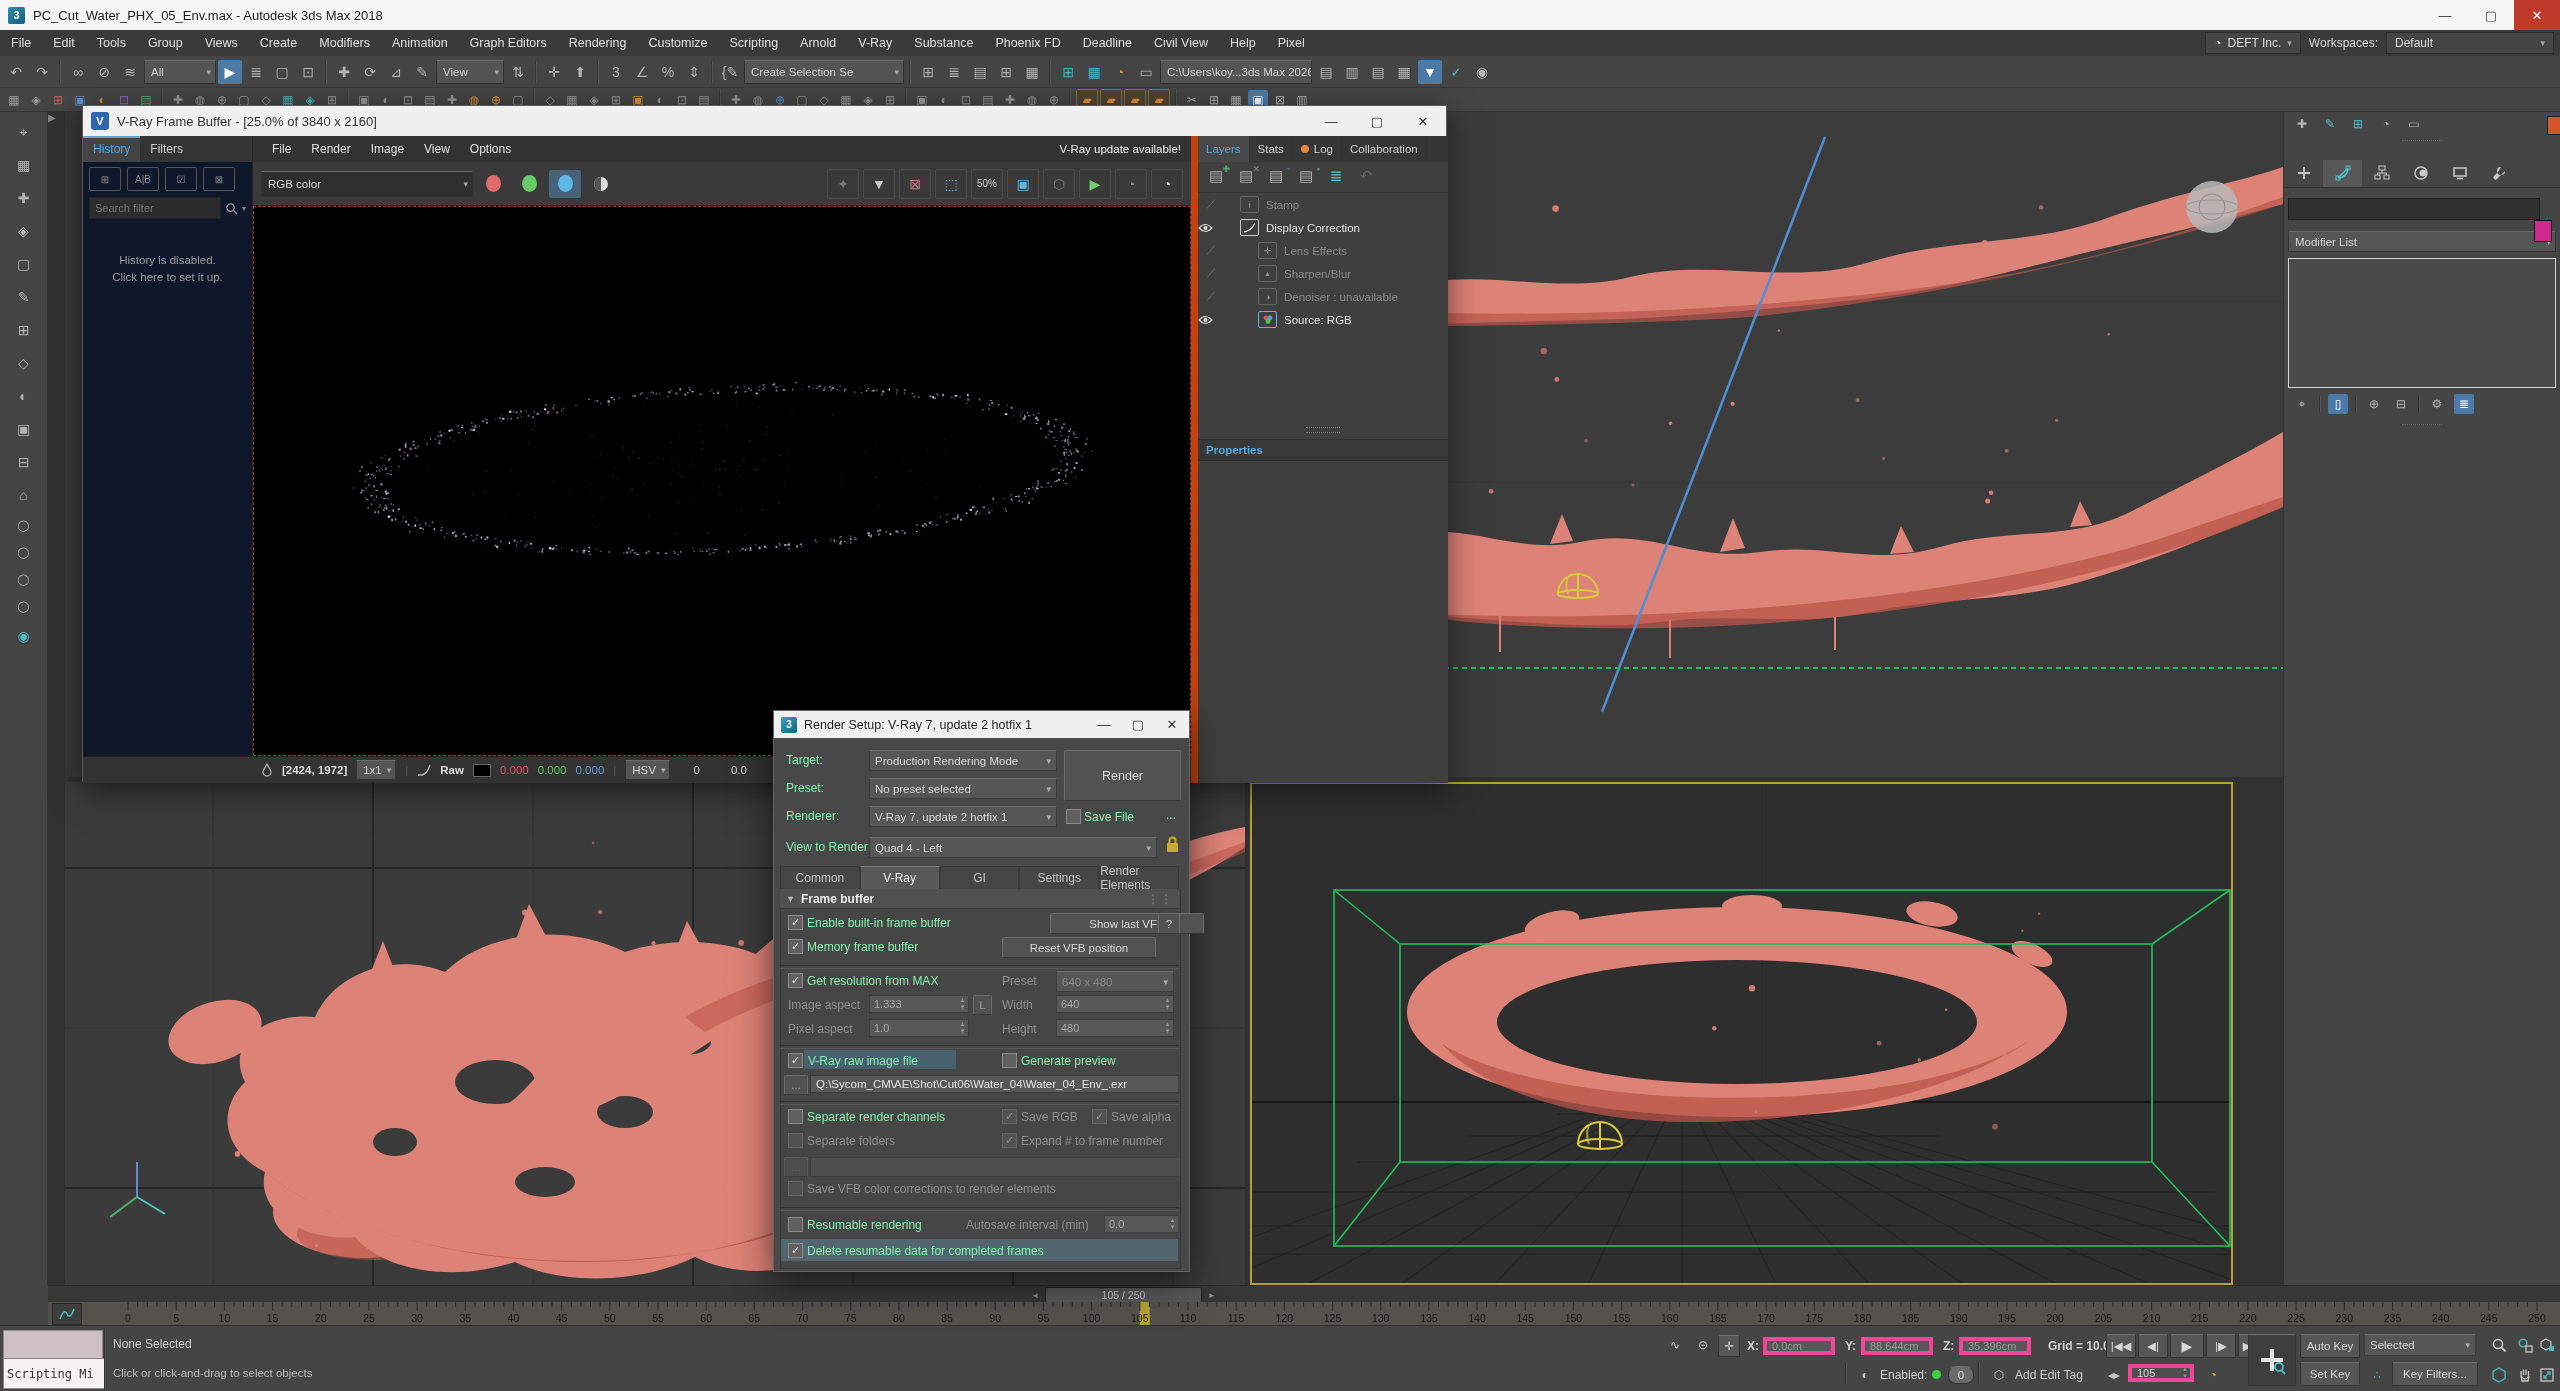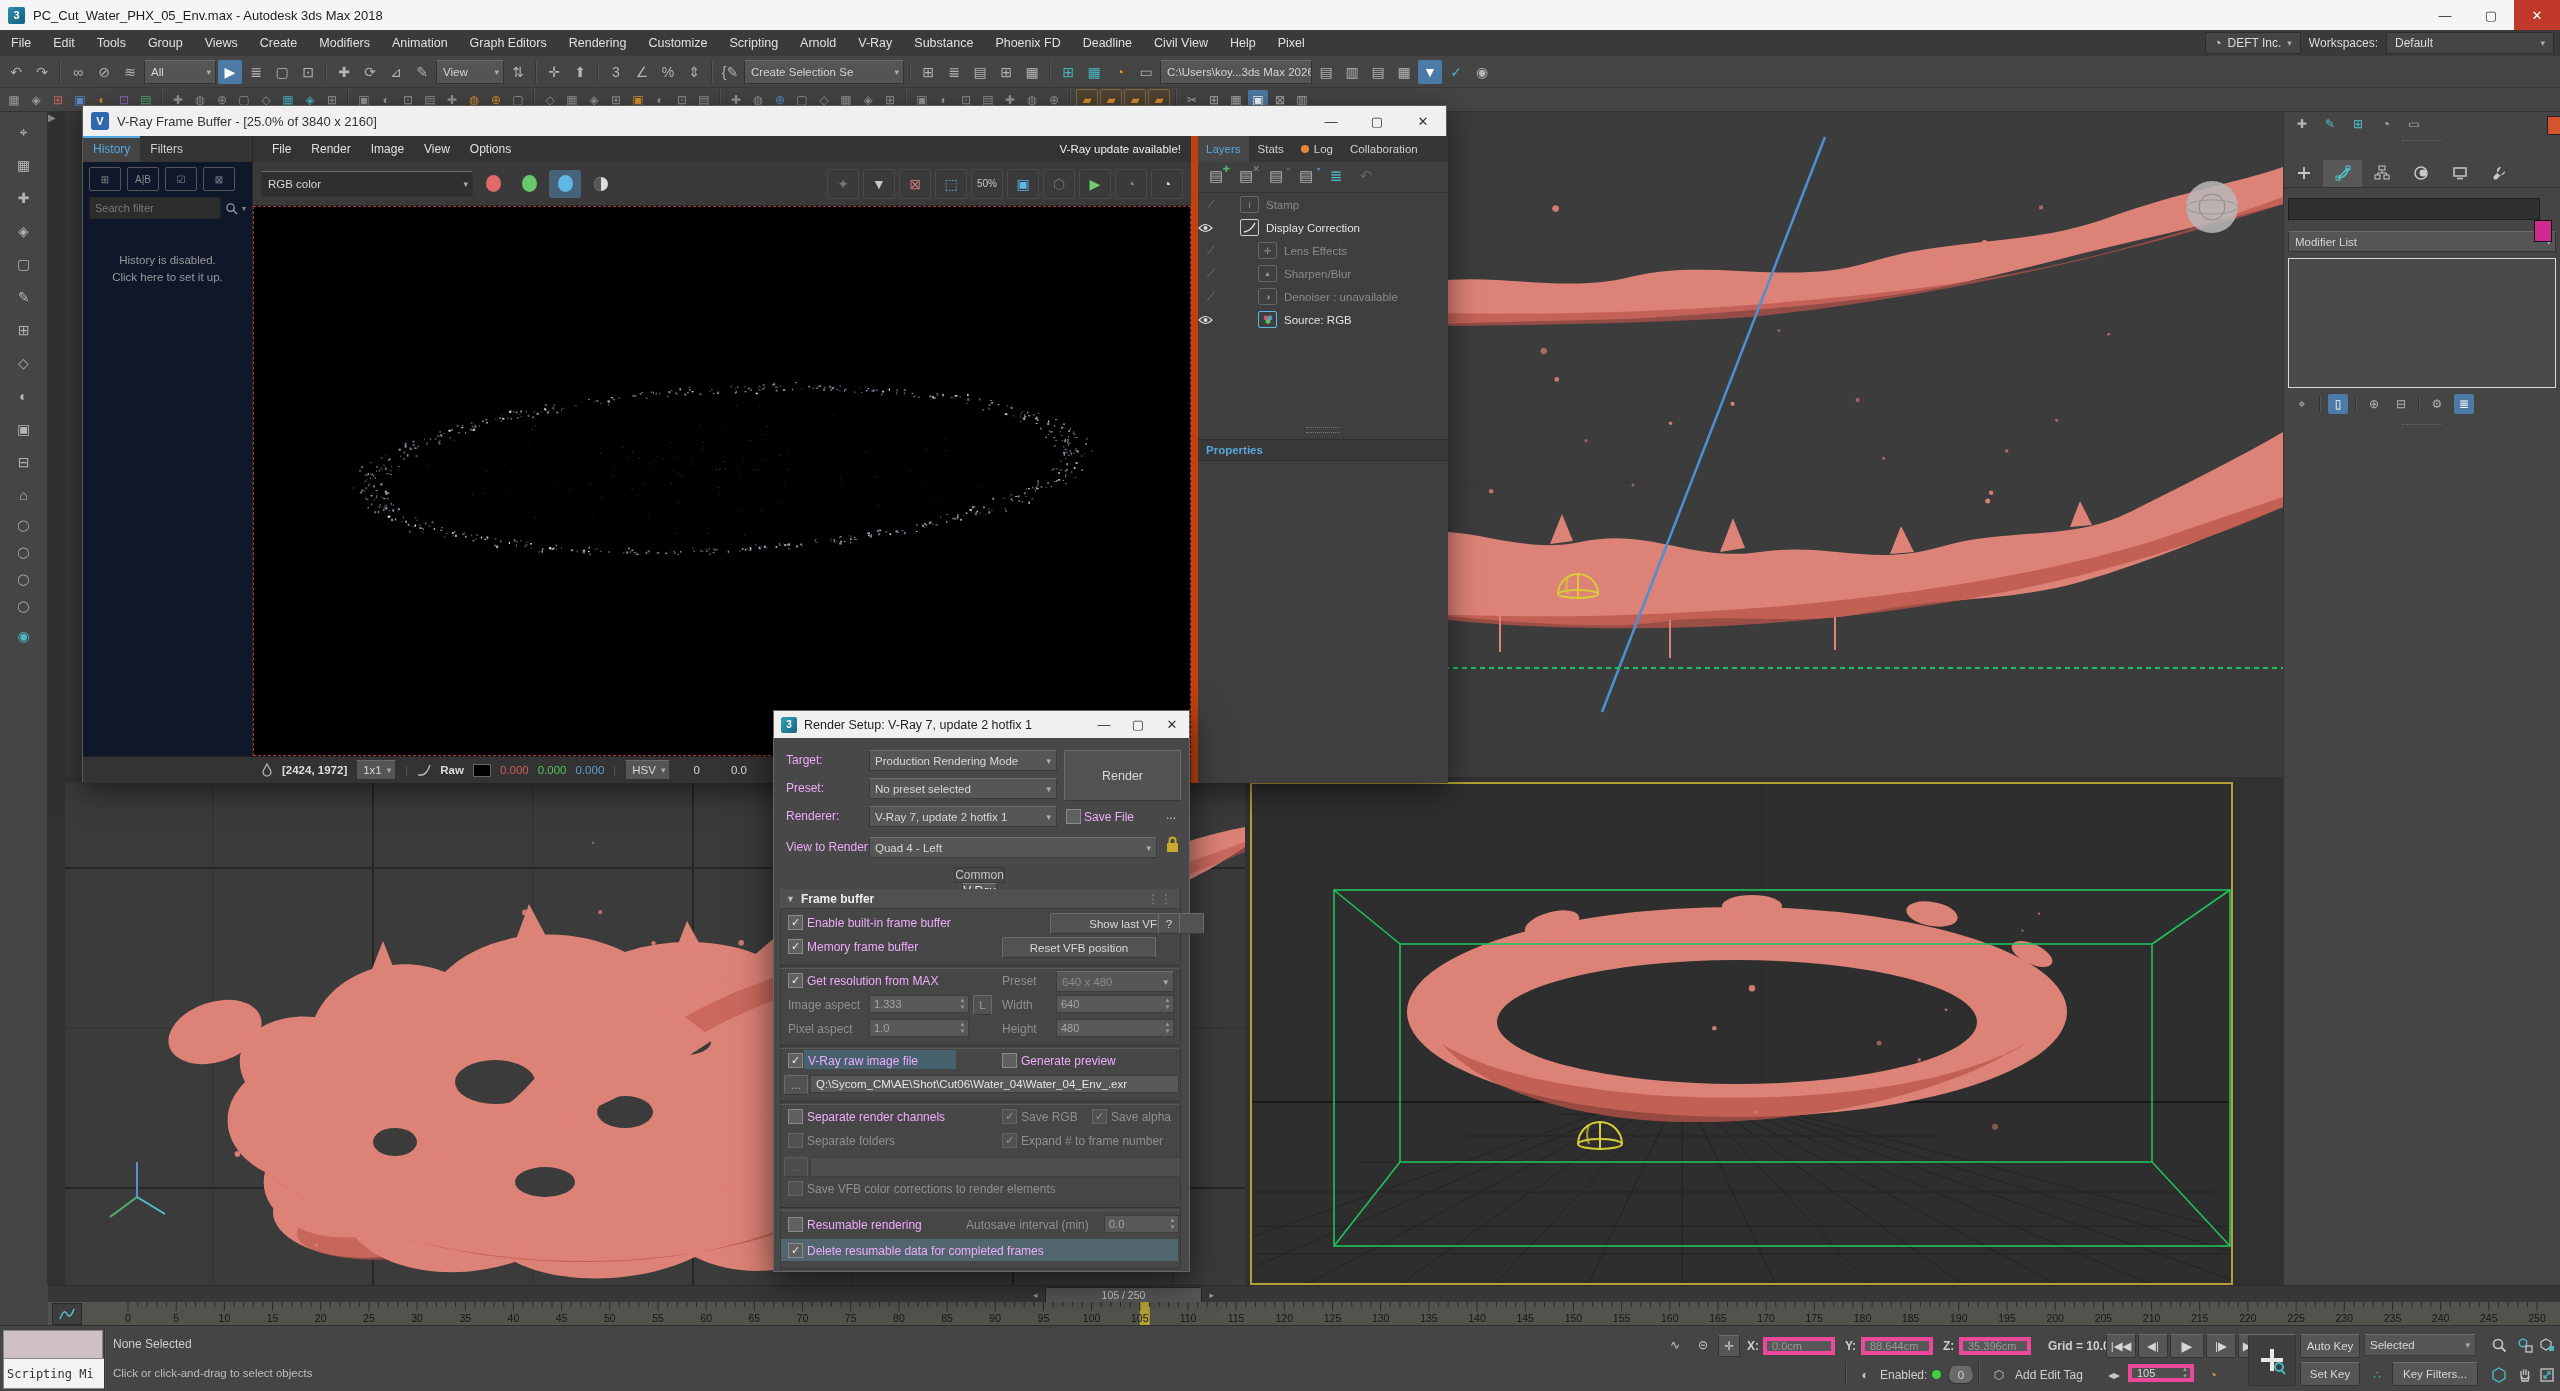--- a/index.html
+++ b/index.html
@@ -53,21 +53,21 @@
   .dtab{height:26px;padding:0 8px;display:flex;align-items:center;gap:5px;font-size:11.5px;color:#cfcfcf;border-right:1px solid #333;}
   .dtab.on{color:#54a7e0;background:#474747;}
   .lrow{height:23px;display:flex;align-items:center;font-size:11.5px;color:#8b8b8b;gap:7px;}
   .lrow.on{color:#e4e4e4;}
   .eyec{width:26px;text-align:center;color:#777;}
   .licon{width:17px;height:15px;border:1px solid #666;border-radius:2px;display:flex;align-items:center;justify-content:center;font-size:9px;color:#999;flex:0 0 auto;}
   
   #rsd{left:773px;top:710px;width:417px;height:562px;background:#484848;border:1px solid #666;box-shadow:0 10px 34px rgba(0,0,0,.6);z-index:30;box-sizing:border-box;}
   #rsd-title{position:absolute;left:0;top:0;width:100%;height:27px;background:#f0f0f0;color:#1e1e1e;display:flex;align-items:center;font-size:12.5px;}
   .rsd-ic{width:16px;height:16px;background:linear-gradient(135deg,#35a3b9,#17627e);border-radius:2px;color:#fff;font-size:10px;font-weight:bold;display:flex;align-items:center;justify-content:center;margin:0 7px;}
-  .rlab{position:absolute;font-size:12px;color:#f0abfc;}
+  .rlab{position:absolute;font-size:12px;color:#86efac;}
   .rlab.gray, .glab{color:#8f8f8f;}
   .rdd{position:absolute;height:21px;background:#565656;border:1px solid #3c3c3c;border-top-color:#6e6e6e;display:flex;align-items:center;font-size:11.5px;color:#d8d8d8;padding:0 5px;box-sizing:border-box;}
   .rdd .car{margin-left:auto;color:#b0b0b0;font-size:9px;}
   .rdd.gray{color:#8a8a8a;}
   .rbtn{position:absolute;background:#525252;border:1px solid #6b6b6b;border-bottom-color:#383838;border-radius:2px;color:#d8d8d8;font-size:11.5px;display:flex;align-items:center;justify-content:center;}
   .cb{position:absolute;width:13px;height:13px;background:#606060;border:1px solid #8a8a8a;color:#eee;font-size:11px;line-height:12px;text-align:center;}
   .cb.gray{opacity:.45;}
   .spin{position:absolute;height:18px;background:#585858;border:1px solid #3e3e3e;color:#a6a6a6;font-size:11px;display:flex;align-items:center;padding-left:4px;box-sizing:border-box;}
   .spin .ar{margin-left:auto;width:11px;font-size:6px;color:#999;text-align:center;line-height:7px;}
   .rdiv{position:absolute;left:6px;width:399px;height:2px;border-top:1px solid #333;border-bottom:1px solid #585858;}
@@ -1430,21 +1430,21 @@
       <div class="rdd" style="left: 95px; top: 126px; width: 288px;">
         <span>Quad 4 - Left</span>
         <span class="car">▾</span>
       </div>
       <div style="left: 391px; top: 124px; position: absolute;">
         <svg width="15" height="19" viewBox="0 0 15 19">
           <rect x="2" y="8" width="11" height="9" rx="1" fill="#caa92c"></rect>
           <path d="M4.5 8 V5.5 a3 3 0 0 1 6 0 V8" fill="none" stroke="#caa92c" stroke-width="2"></path>
         </svg>
       </div>
-      <div class="flex" style="position: absolute; left: 6px; top: 156px; width: 399px; height: 22px; flex-direction: column;">
+      <div class="flex" style="position: absolute; left: 6px; top: 156px; width: 399px; height: 22px;">
         <div class="rtab">Common</div>
         <div class="rtab on">V-Ray</div>
         <div class="rtab">GI</div>
         <div class="rtab">Settings</div>
         <div class="rtab">Render Elements</div>
       </div>
       <div style="position: absolute; left: 6px; top: 178px; width: 399px; height: 378px; background: rgb(70, 70, 70); border: 1px solid rgb(58, 58, 58);"></div>
       <div class="flex" style="position: absolute; left: 6px; top: 178px; width: 399px; height: 20px; background: rgb(80, 80, 80); border-bottom: 1px solid rgb(60, 60, 60); font-weight: bold; color: rgb(236, 236, 236); font-size: 12px; gap: 6px; padding-left: 6px; box-sizing: border-box;">
         <span style="font-size:9px;color:#bbb;">▼</span>
         <span>Frame buffer</span>

